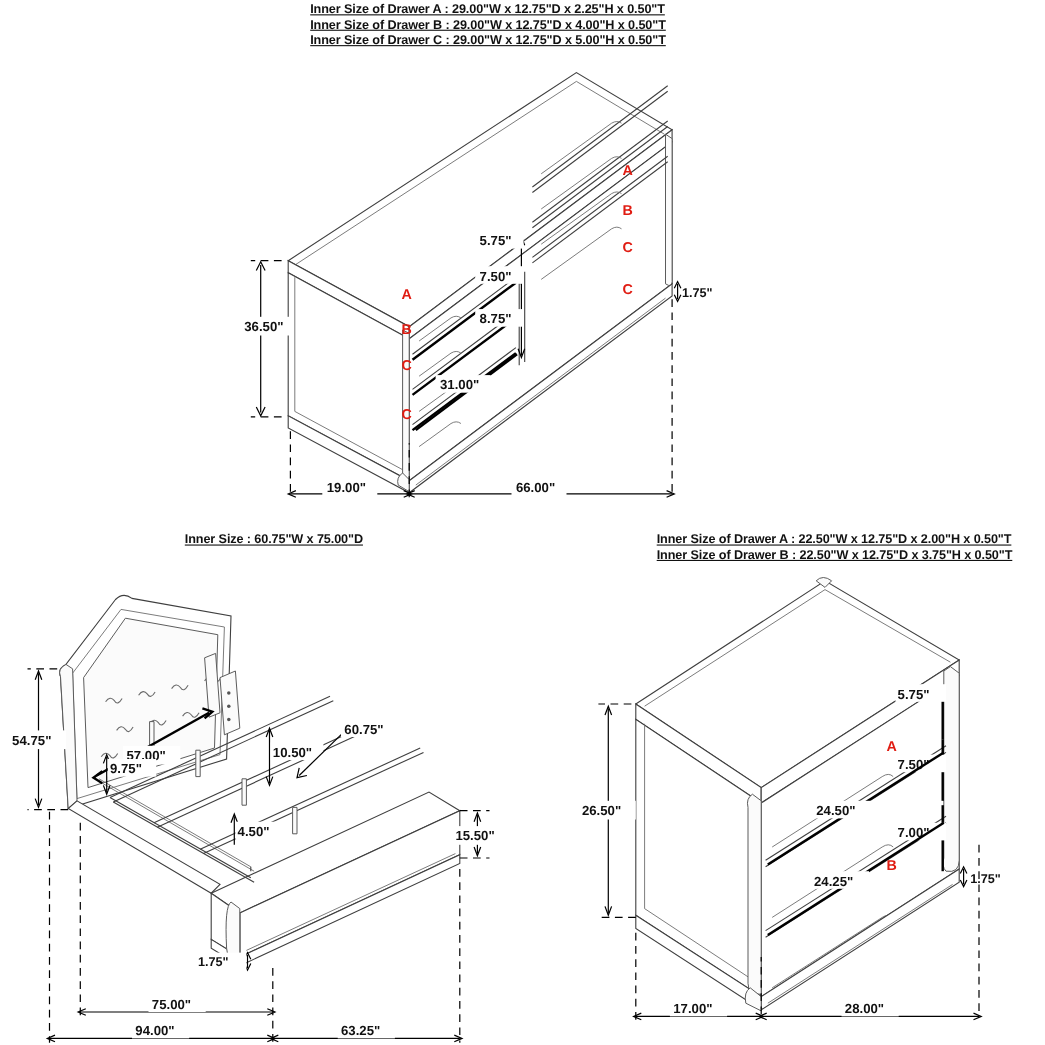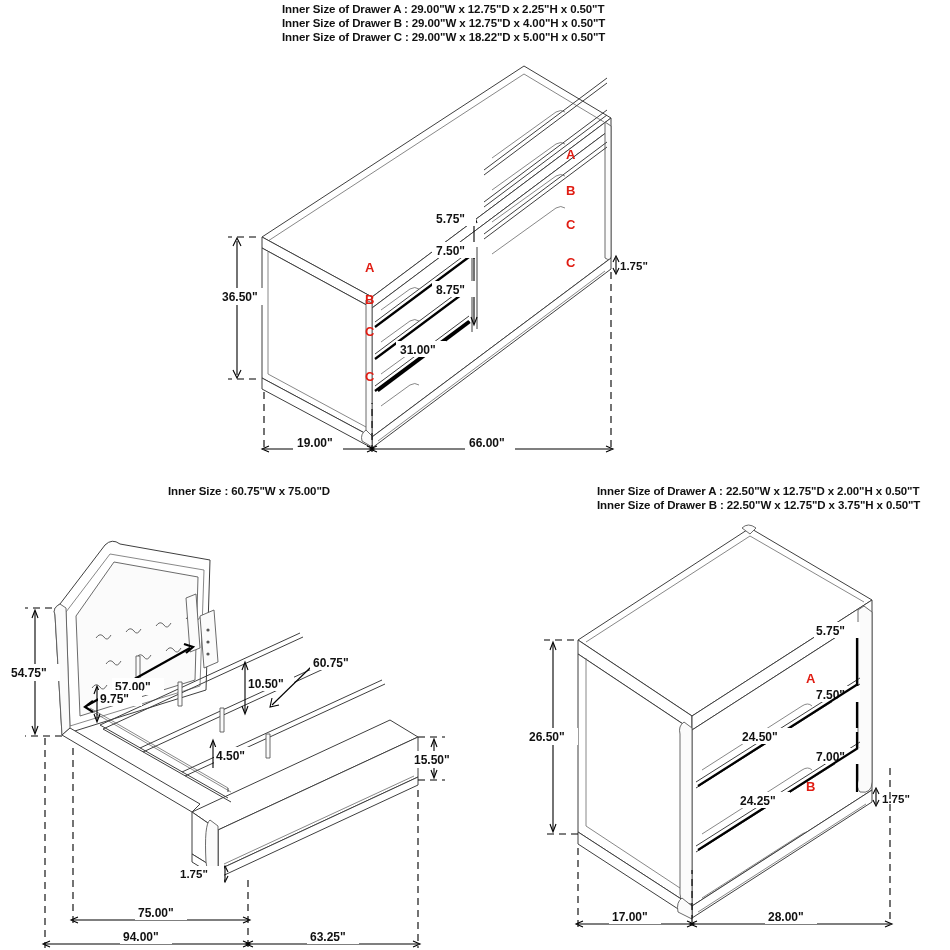--- a/index.html
+++ b/index.html
@@ -1,18 +1,18 @@
 <!DOCTYPE html>
 <html><head>
 <meta charset="utf-8">
 <style>
   html,body{margin:0;padding:0;background:#ffffff;}
   body{width:950px;height:950px;overflow:hidden;font-family:"Liberation Sans",sans-serif;}
   #root{position:relative;width:950px;height:950px;background:#fff;}
-  .spec{position:absolute;font-size:11.5px;font-weight:bold;color:#111;line-height:14.5px;white-space:pre;letter-spacing:-0.1px;}
+  .spec{position:absolute;font-size:11.5px;font-weight:bold;color:#111;line-height:14.5px;white-space:pre;letter-spacing:-0.1px;text-decoration:underline;}
   .panel{position:absolute;}
   svg{display:block;overflow:visible;}
   text{font-family:"Liberation Sans",sans-serif;}
   .dim{font-size:12px;font-weight:bold;fill:#111;}
   .dimS{font-size:11.5px;font-weight:bold;fill:#111;}
   .lab{font-size:13px;font-weight:bold;fill:#e01c12;}
   .ln{stroke:#3f3f3f;stroke-width:1;fill:none;}
   .ln2{stroke:#6a6a6a;stroke-width:0.8;fill:none;}
   .face{fill:#ffffff;stroke:#3f3f3f;stroke-width:1;}
   .faceL{fill:#fbfbfb;stroke:#5a5a5a;stroke-width:0.9;}
@@ -21,21 +21,21 @@
   .ext{stroke:#000;stroke-width:1.1;fill:none;}
   .arrL{stroke:#000;stroke-width:1.1;fill:none;}
 </style>
 </head>
 <body>
 
 <div id="root">
 
   <div class="spec" style="left:282px;top:2px;">Inner Size of Drawer A : 29.00"W x 12.75"D x 2.25"H x 0.50"T</div>
   <div class="spec" style="left:282px;top:16px;">Inner Size of Drawer B : 29.00"W x 12.75"D x 4.00"H x 0.50"T</div>
-  <div class="spec" style="left:282px;top:30px;">Inner Size of Drawer C : 29.00"W x 18.22"D x 5.00"H x 0.50"T</div>
+  <div class="spec" style="left:282px;top:30px;">Inner Size of Drawer C : 29.00"W x 12.75"D x 5.00"H x 0.50"T</div>
 
   <div class="panel" style="left:0;top:0;">
     <svg width="950" height="470" viewBox="0 0 950 470">
 
       <path class="face" d="M262,237 L524,66 L611,118 L372,297 Z"></path>
       <path class="ln2" d="M268,241 L524,74 L604,122"></path>
 
       <path class="face" d="M262,237 L262,248 L372,308 L372,297 Z"></path>
       <path class="face" d="M372,297 L372,308 L611,129 L611,118 Z"></path>
 

